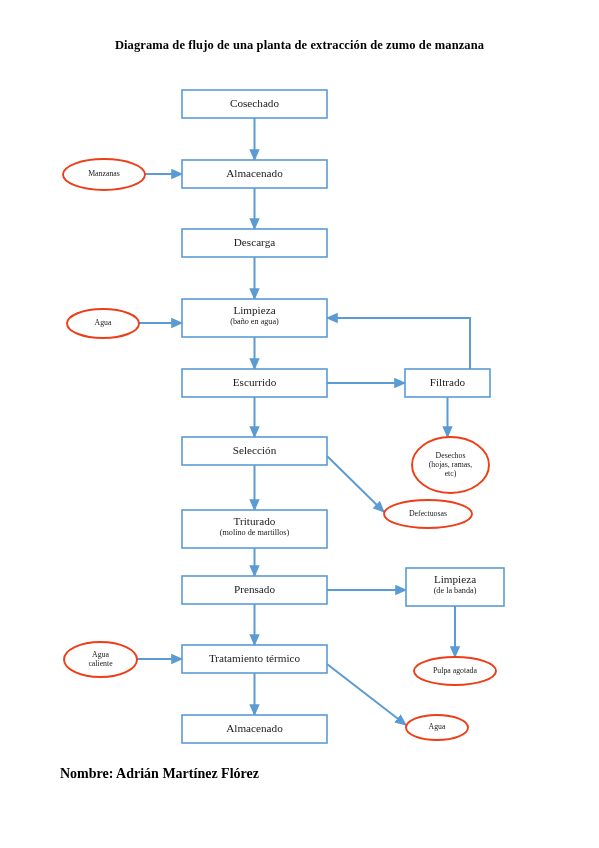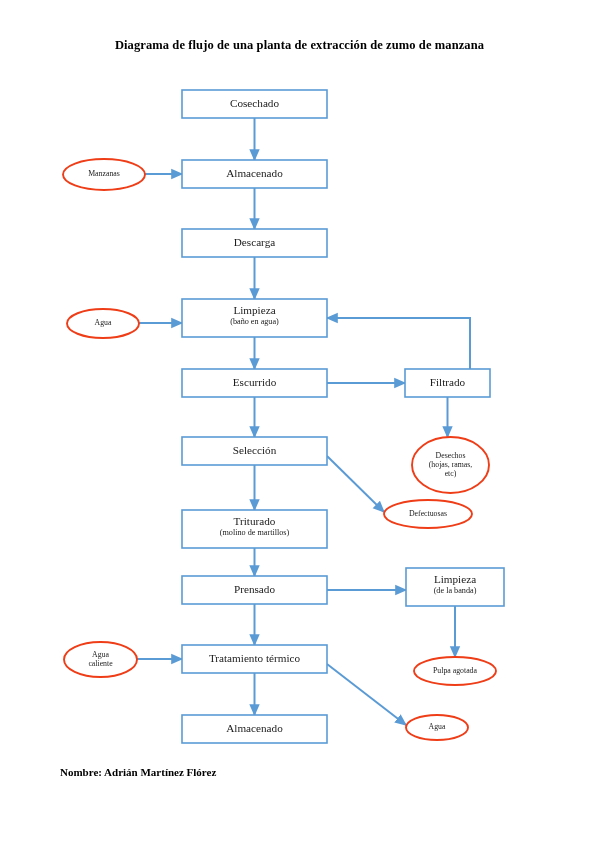--- a/index.html
+++ b/index.html
@@ -32,21 +32,21 @@
     font-size: 12.5px;
     color: #000000;
     letter-spacing: 0.1px;
   }
   #footer-name {
     position: absolute;
     left: 60px;
     top: 766px;
     font-family: "Liberation Serif", "DejaVu Serif", serif;
     font-weight: bold;
-    font-size: 11px;
+    font-size: 14px;
     color: #000000;
   }
   #flow-svg {
     position: absolute;
     left: 0;
     top: 0;
     width: 599px;
     height: 848px;
   }
   .node-box {

